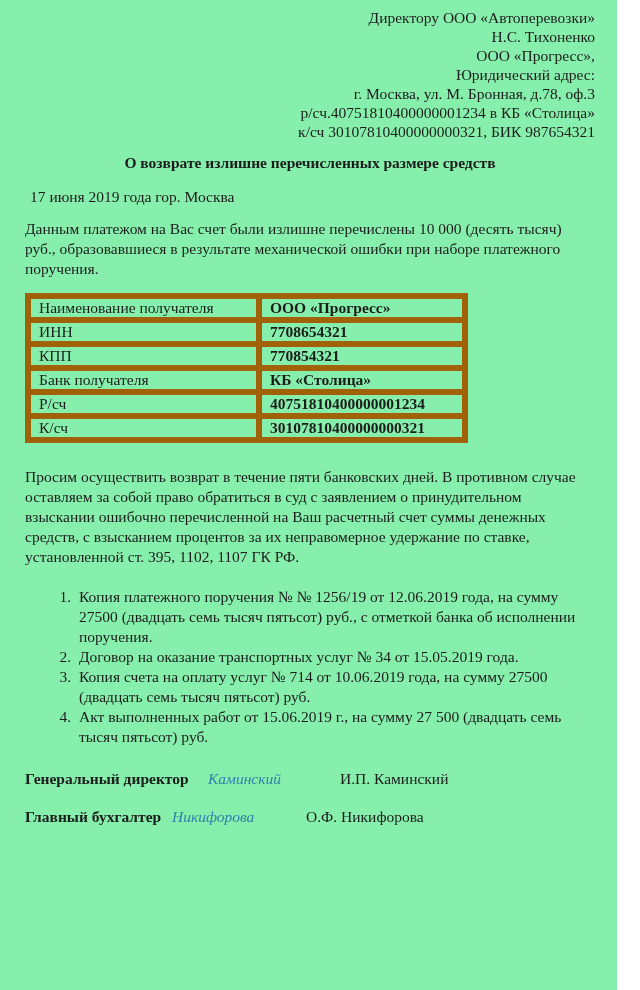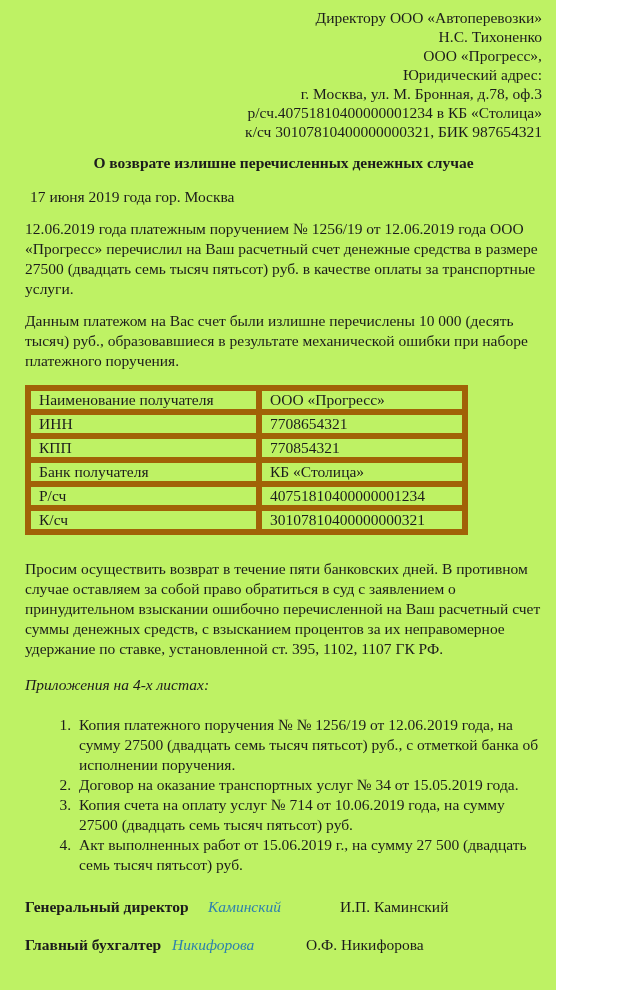--- a/index.html
+++ b/index.html
@@ -2,29 +2,29 @@
 <html lang="ru"><head>
 <meta charset="utf-8">
 <style>
   html, body {
     margin: 0;
     padding: 0;
     background: #ffffff;
   }
   .page {
     position: relative;
-    width: 556px;
+    width: 617px;
     height: 990px;
     box-sizing: border-box;
-    background: #bef264;
+    background: #86efac;
     color: #1c1c1c;
     font-family: "Liberation Serif", "DejaVu Serif", serif;
     font-size: 15.5px;
     line-height: 20px;
-    padding: 8px 14px 0 25px;
+    padding: 8px 22px 0 25px;
     overflow: hidden;
   }
   .addr-block {
     text-align: right;
     line-height: 19px;
   }
   .addr-line {
     display: block;
     white-space: nowrap;
   }
@@ -53,21 +53,21 @@
   table.req-table td {
     border: 6px solid #a16207;
     padding: 0 8px;
     height: 18px;
     line-height: 18px;
     vertical-align: middle;
     overflow: hidden;
     white-space: nowrap;
   }
   td.req-label { width: 209px; }
-  td.req-value { width: 184px; }
+  td.req-value { width: 184px; font-weight: bold; }
   .attachments-heading {
     margin-top: 16px;
     font-style: italic;
   }
   ol.attachments-list {
     margin: 20px 0 0 0;
     padding-left: 50px;
   }
   ol.attachments-list li {
     padding-left: 4px;
@@ -101,25 +101,24 @@
   <div class="addr-block">
     <span class="addr-line">Директору ООО «Автоперевозки»</span>
     <span class="addr-line">Н.С. Тихоненко</span>
     <span class="addr-line">ООО «Прогресс»,</span>
     <span class="addr-line">Юридический адрес:</span>
     <span class="addr-line">г. Москва, ул. М. Бронная, д.78, оф.3</span>
     <span class="addr-line">р/сч.40751810400000001234 в КБ «Столица»</span>
     <span class="addr-line">к/сч 30107810400000000321, БИК 987654321</span>
   </div>
 
-  <div class="letter-title">О возврате излишне перечисленных денежных случае</div>
+  <div class="letter-title">О возврате излишне перечисленных размере средств</div>
 
   <div class="date-line">17 июня 2019 года гор. Москва</div>
 
-  <div class="para">12.06.2019 года платежным поручением № 1256/19 от 12.06.2019 года ООО «Прогресс» перечислил на Ваш расчетный счет денежные средства в размере 27500 (двадцать семь тысяч пятьсот) руб. в качестве оплаты за транспортные услуги.</div>
 
   <div class="para">Данным платежом на Вас счет были излишне перечислены 10 000 (десять тысяч) руб., образовавшиеся в результате механической ошибки при наборе платежного поручения.</div>
 
 
   <table class="req-table">
     <tbody>
       <tr>
         <td class="req-label">Наименование получателя</td>
         <td class="req-value">ООО «Прогресс»</td>
       </tr>
@@ -141,21 +140,20 @@
       </tr>
       <tr>
         <td class="req-label">К/сч</td>
         <td class="req-value">30107810400000000321</td>
       </tr>
     </tbody>
   </table>
 
   <div class="para para-after-table">Просим осуществить возврат в течение пяти банковских дней. В противном случае оставляем за собой право обратиться в суд с заявлением о принудительном взыскании ошибочно перечисленной на Ваш расчетный счет суммы денежных средств, с взысканием процентов за их неправомерное удержание по ставке, установленной ст. 395, 1102, 1107 ГК РФ.</div>
 
-  <div class="attachments-heading">Приложения на 4-х листах:</div>
 
   <ol class="attachments-list">
     <li>Копия платежного поручения № № 1256/19 от 12.06.2019 года, на сумму 27500 (двадцать семь тысяч пятьсот) руб., с отметкой банка об исполнении поручения.</li>
     <li>Договор на оказание транспортных услуг № 34 от 15.05.2019 года.</li>
     <li>Копия счета на оплату услуг № 714 от 10.06.2019 года, на сумму 27500 (двадцать семь тысяч пятьсот) руб.</li>
     <li>Акт выполненных работ от 15.06.2019 г., на сумму 27 500 (двадцать семь тысяч пятьсот) руб.</li>
   </ol>
 
   <div class="sig-row sig-row-1">
     <span class="sig-role">Генеральный директор</span>

